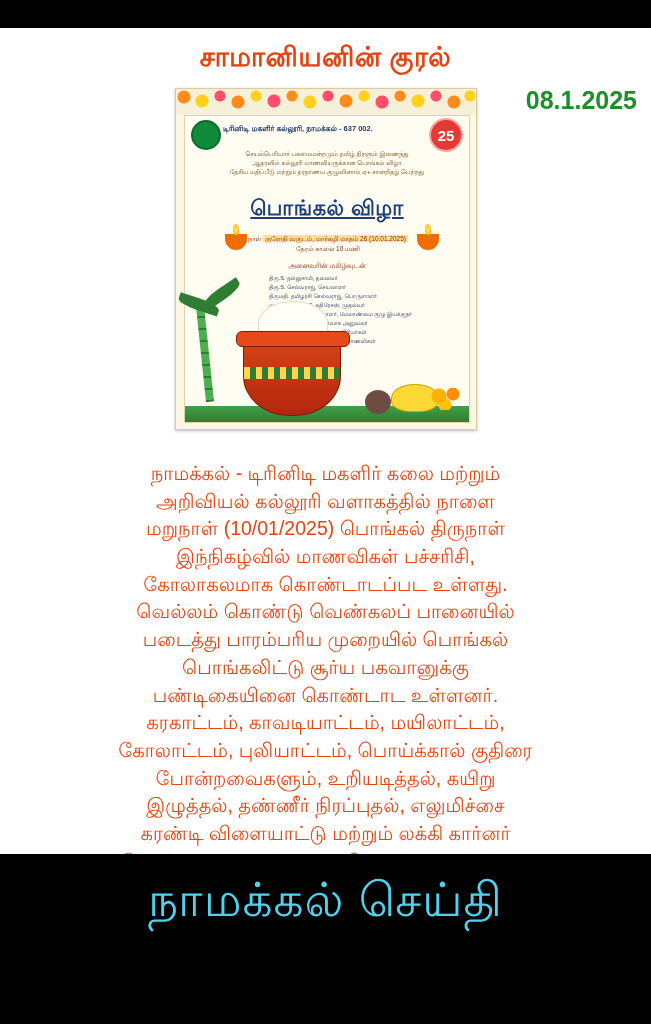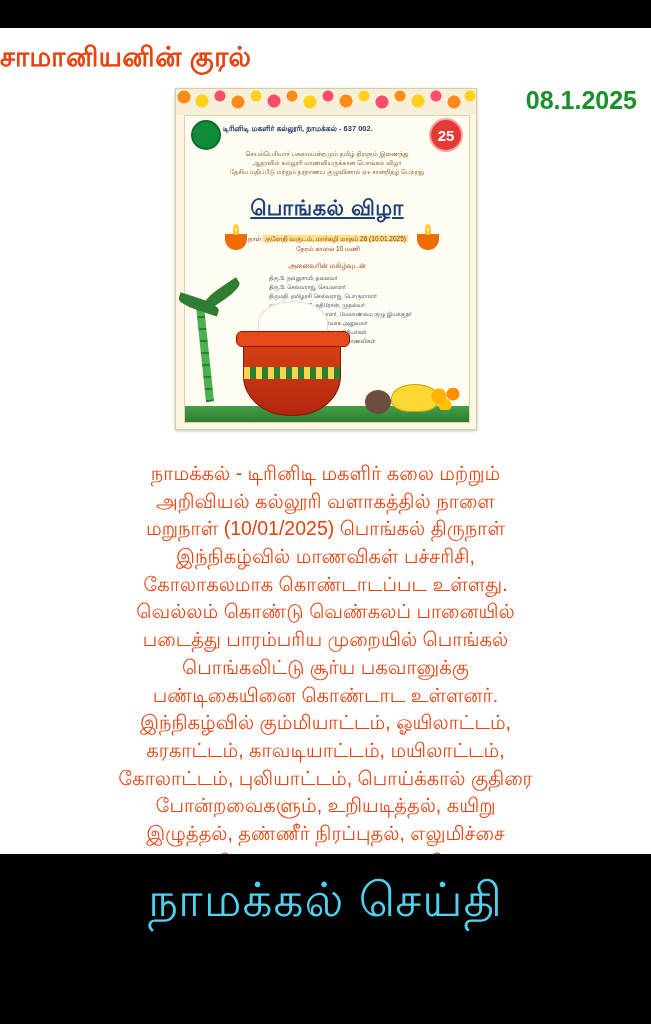--- a/index.html
+++ b/index.html
@@ -27,21 +27,21 @@
     width: 651px;
     height: 826px;
     background: #ffffff;
   }
   
   .header-row {
     position: relative;
     height: 62px;
     display: flex;
     align-items: center;
-    justify-content: flex-start;
+    justify-content: center;
   }
   .header-title {
     color: #e8430f;
     font-size: 27px;
     font-weight: bold;
     letter-spacing: 0.5px;
     white-space: nowrap;
     text-shadow: 0 0 1px rgba(0,0,0,0.15);
   }
   .header-date {
@@ -388,21 +388,20 @@
     <div class="body-text">
       <span class="ln">நாமக்கல் - டிரினிடி மகளிர் கலை மற்றும்</span>
       <span class="ln">அறிவியல் கல்லூரி வளாகத்தில் நாளை</span>
       <span class="ln">மறுநாள் (10/01/2025) பொங்கல் திருநாள்</span>
       <span class="ln">இந்நிகழ்வில் மாணவிகள் பச்சரிசி,</span>
       <span class="ln">கோலாகலமாக கொண்டாடப்பட உள்ளது.</span>
       <span class="ln">வெல்லம் கொண்டு வெண்கலப் பானையில்</span>
       <span class="ln">படைத்து பாரம்பரிய முறையில் பொங்கல்</span>
       <span class="ln">பொங்கலிட்டு சூர்ய பகவானுக்கு</span>
       <span class="ln">பண்டிகையினை கொண்டாட உள்ளனர்.</span>
-      <span class="ln">இந்நிகழ்வில் கும்மியாட்டம், ஓயிலாட்டம்,</span>
       <span class="ln">கரகாட்டம், காவடியாட்டம், மயிலாட்டம்,</span>
       <span class="ln">கோலாட்டம், புலியாட்டம், பொய்க்கால் குதிரை</span>
       <span class="ln">போன்றவைகளும், உறியடித்தல், கயிறு</span>
       <span class="ln">இழுத்தல், தண்ணீர் நிரப்புதல், எலுமிச்சை</span>
       <span class="ln">கரண்டி விளையாட்டு மற்றும் லக்கி கார்னர்</span>
       <span class="ln">போன்றவைகளும் மாணவிகளுக்கு நடத்தப்பட</span>
       <span class="ln">உள்ளன.</span>
     </div>
 
   </div>

